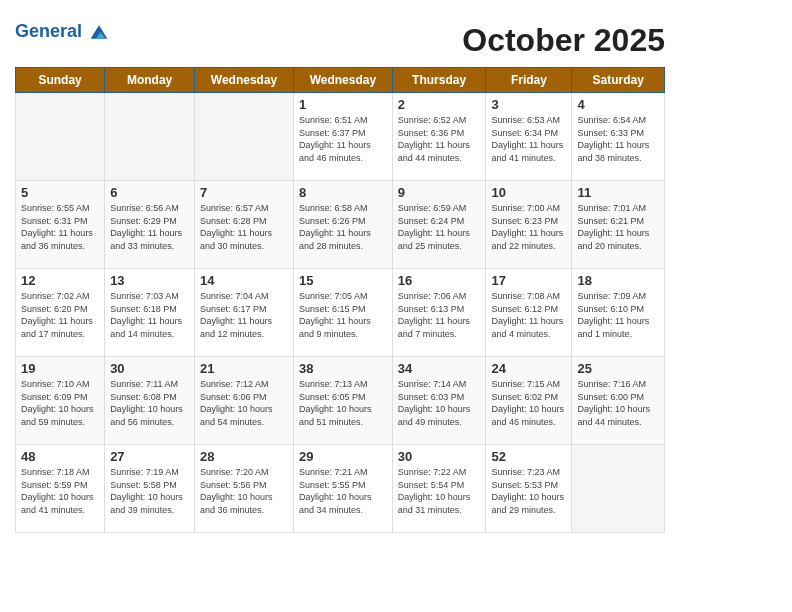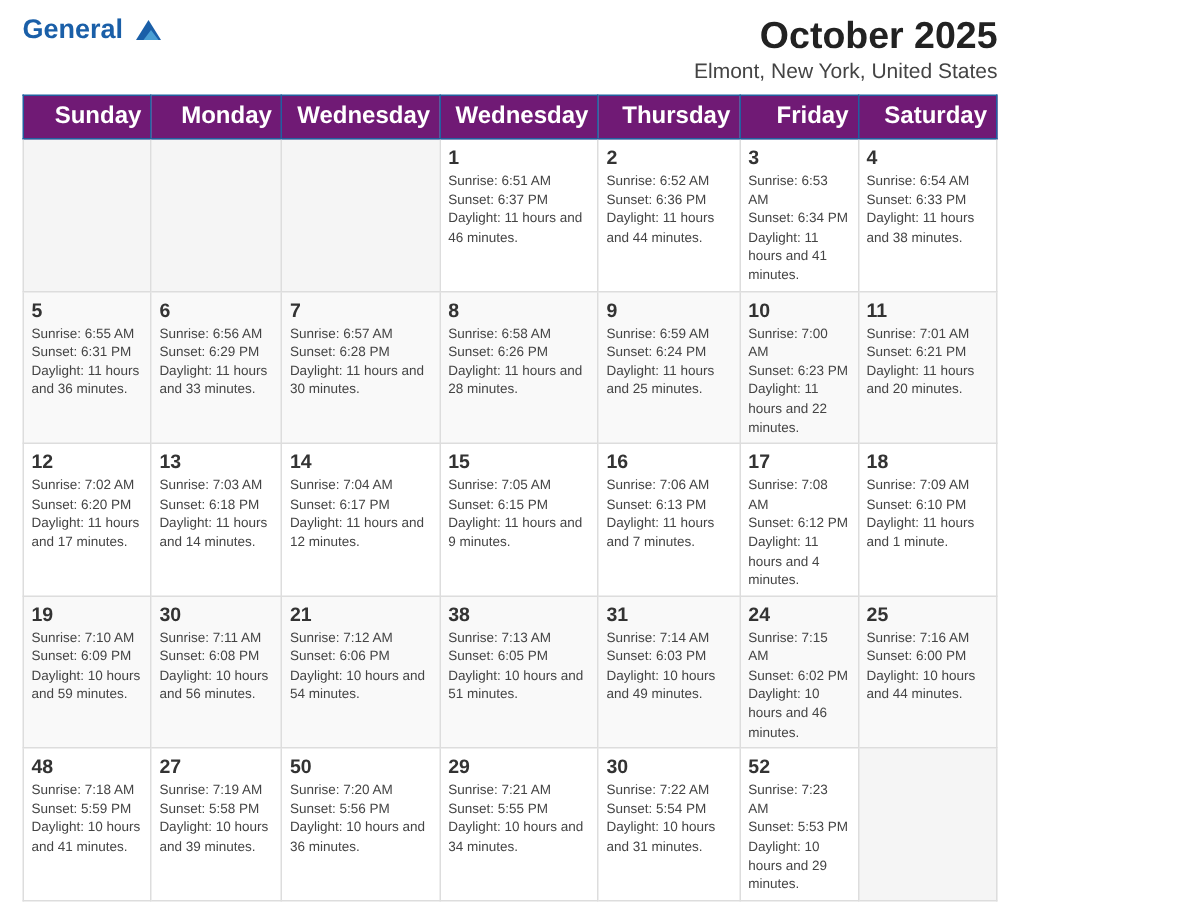--- a/index.html
+++ b/index.html
@@ -6,21 +6,21 @@
     body {
       width: 792px;
       height: 612px;
       font-family: Arial, sans-serif;
       background: #fff;
       overflow: hidden;
     }
     .container {
       width: 680px;
       height: 612px;
-      padding: 10px 15px;
+      padding: 22px 15px;
     }
     .header {
       display: flex;
       justify-content: space-between;
       align-items: flex-start;
       margin-bottom: 8px;
     }
     .logo {
       display: flex;
       align-items: center;
@@ -36,39 +36,39 @@
     }
     .logo-icon {
       width: 20px;
       height: 20px;
       margin-left: 2px;
     }
     .title-section {
       text-align: right;
     }
     .month-title {
-      font-size: 25px;
+      font-size: 32px;
       font-weight: bold;
       color: #222;
     }
     .location {
       font-size: 14px;
       color: #444;
     }
     .calendar {
       width: 100%;
       border-collapse: collapse;
       border: 1px solid #ccc;
     }
     .calendar th {
-      background-color: #701a75;
+      background-color: #a16207;
       color: white;
-      text-align: right;
+      text-align: center;
       padding: 5px 6px;
-      font-size: 16px;
+      font-size: 12px;
       font-weight: bold;
       border: 1px solid #2060a0;
     }
     .calendar td {
       vertical-align: top;
       padding: 4px 5px;
       border: 1px solid #ddd;
       font-size: 9.5px;
       color: #333;
       width: 113px;
@@ -107,21 +107,20 @@
             <svg class="logo-icon" viewBox="0 0 24 20" style="display:inline-block;vertical-align:middle;margin-left:2px;">
               <polygon points="2,18 12,2 22,18" fill="#1a5fa8"></polygon>
               <polygon points="8,18 14,10 20,18" fill="#4a9fd4"></polygon>
             </svg>
           </span>
         </div>
       </div>
     </div>
     <div class="title-section">
       <div class="month-title">October 2025</div>
-      <div class="location">Elmont, New York, United States</div>
     </div>
   </div>
 
   <table class="calendar">
     <thead>
       <tr>
         <th>Sunday</th>
         <th>Monday</th>
         <th>Wednesday</th>
         <th>Wednesday</th>
@@ -223,21 +222,21 @@
           </td>
           <td>
             <span class="day-number">21</span>
             <div class="day-info">Sunrise: 7:12 AM<br>Sunset: 6:06 PM<br>Daylight: 10 hours and 54 minutes.</div>
           </td>
           <td>
             <span class="day-number">38</span>
             <div class="day-info">Sunrise: 7:13 AM<br>Sunset: 6:05 PM<br>Daylight: 10 hours and 51 minutes.</div>
           </td>
           <td>
-            <span class="day-number">31</span>
+            <span class="day-number">34</span>
             <div class="day-info">Sunrise: 7:14 AM<br>Sunset: 6:03 PM<br>Daylight: 10 hours and 49 minutes.</div>
           </td>
           <td>
             <span class="day-number">24</span>
             <div class="day-info">Sunrise: 7:15 AM<br>Sunset: 6:02 PM<br>Daylight: 10 hours and 46 minutes.</div>
           </td>
           <td>
             <span class="day-number">25</span>
             <div class="day-info">Sunrise: 7:16 AM<br>Sunset: 6:00 PM<br>Daylight: 10 hours and 44 minutes.</div>
           </td>
@@ -245,21 +244,21 @@
         <tr>
           <td>
             <span class="day-number">48</span>
             <div class="day-info">Sunrise: 7:18 AM<br>Sunset: 5:59 PM<br>Daylight: 10 hours and 41 minutes.</div>
           </td>
           <td>
             <span class="day-number">27</span>
             <div class="day-info">Sunrise: 7:19 AM<br>Sunset: 5:58 PM<br>Daylight: 10 hours and 39 minutes.</div>
           </td>
           <td>
-            <span class="day-number">50</span>
+            <span class="day-number">28</span>
             <div class="day-info">Sunrise: 7:20 AM<br>Sunset: 5:56 PM<br>Daylight: 10 hours and 36 minutes.</div>
           </td>
           <td>
             <span class="day-number">29</span>
             <div class="day-info">Sunrise: 7:21 AM<br>Sunset: 5:55 PM<br>Daylight: 10 hours and 34 minutes.</div>
           </td>
           <td>
             <span class="day-number">30</span>
             <div class="day-info">Sunrise: 7:22 AM<br>Sunset: 5:54 PM<br>Daylight: 10 hours and 31 minutes.</div>
           </td>

